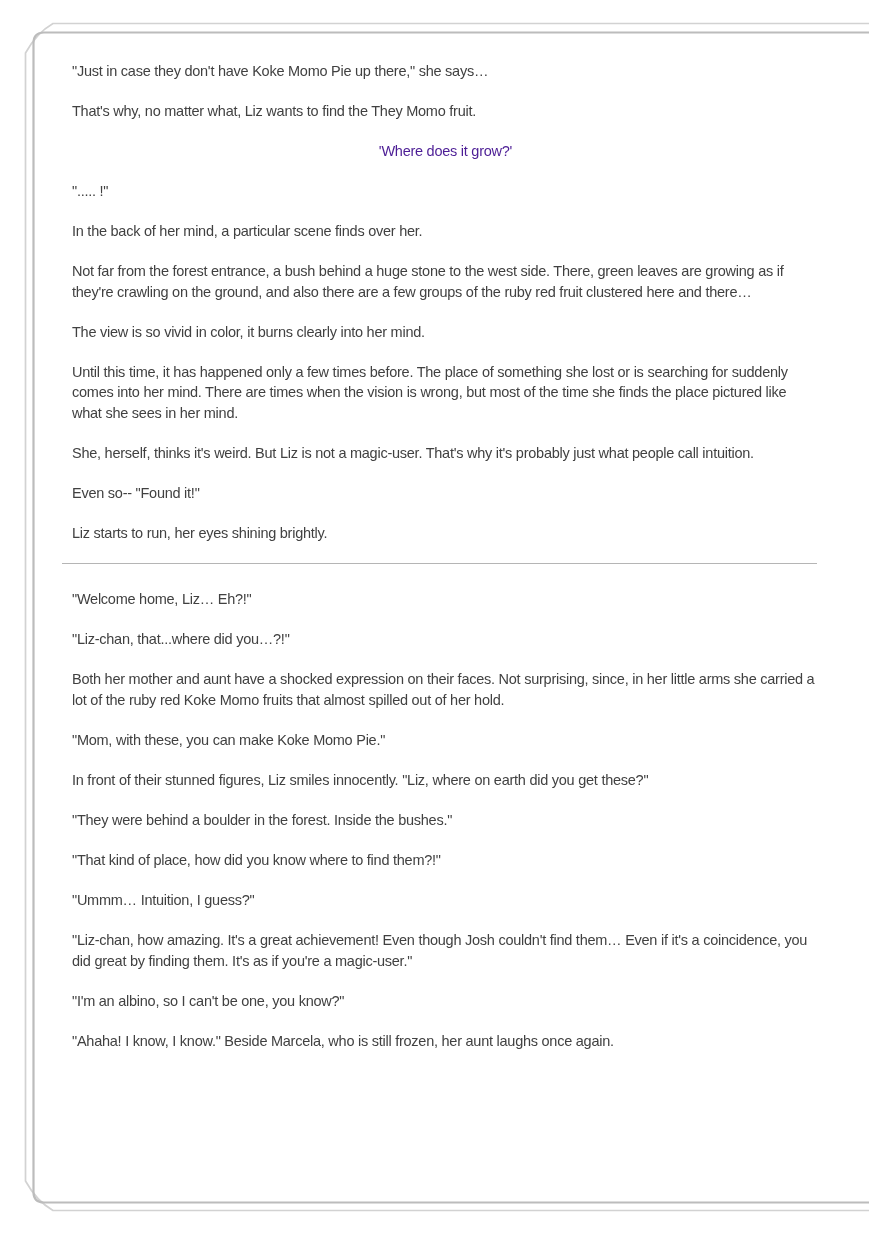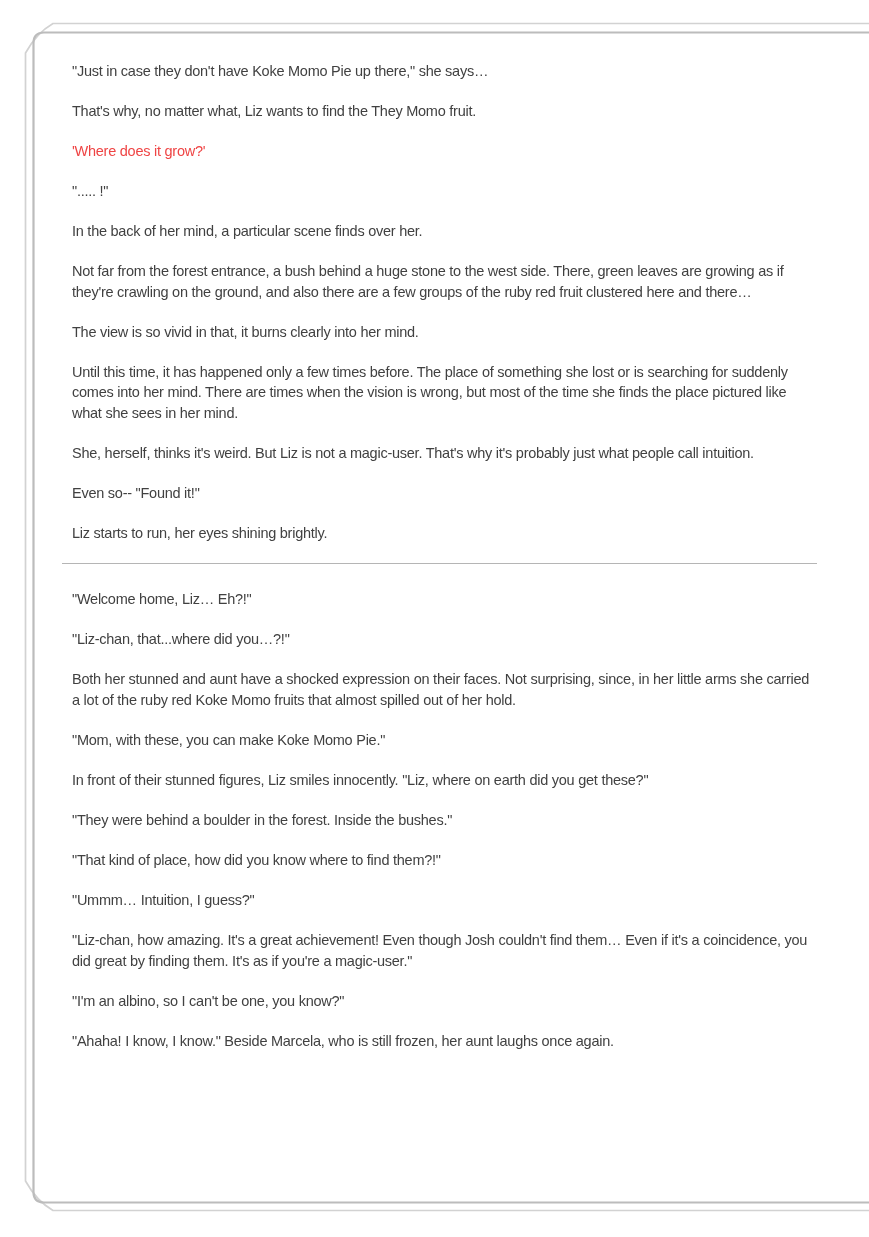--- a/index.html
+++ b/index.html
@@ -29,21 +29,22 @@
     width: 747px;
     color: #414141;
     font-size: 14.5px;
     line-height: 20.7px;
     letter-spacing: -0.25px;
   }
   .story-content p {
     margin: 0 0 19.3px 0;
   }
   .story-content p.muted {
-    color: #ef4444;
+    color: #4c1d95;
+    text-align: center;
   }
   hr.section-divider {
     border: none;
     border-top: 1.6px solid #b5b5b5;
     width: 755px;
     margin: 14px 0 25px -10px;
   }
 </style>
 </head>
 <body>
@@ -57,31 +58,31 @@
     <path d="M 869 32.5 L 44 32.5 Q 33.5 32.5 33.5 43 L 33.5 1192 Q 33.5 1202.5 44 1202.5 L 869 1202.5" fill="none" stroke="#bcbcbc" stroke-width="2.2"></path>
   </svg>
 
   <div class="story-content">
     <p>"Just in case they don't have Koke Momo Pie up there," she says…</p>
     <p>That's why, no matter what, Liz wants to find the They Momo fruit.</p>
     <p class="muted">'Where does it grow?'</p>
     <p>"..... !"</p>
     <p>In the back of her mind, a particular scene finds over her.</p>
     <p>Not far from the forest entrance, a bush behind a huge stone to the west side. There, green leaves are growing as if they're crawling on the ground, and also there are a few groups of the ruby red fruit clustered here and there…</p>
-    <p>The view is so vivid in that, it burns clearly into her mind.</p>
+    <p>The view is so vivid in color, it burns clearly into her mind.</p>
     <p>Until this time, it has happened only a few times before. The place of something she lost or is searching for suddenly comes into her mind. There are times when the vision is wrong, but most of the time she finds the place pictured like what she sees in her mind.</p>
     <p>She, herself, thinks it's weird. But Liz is not a magic-user. That's why it's probably just what people call intuition.</p>
     <p>Even so-- "Found it!"</p>
     <p>Liz starts to run, her eyes shining brightly.</p>
 
     <hr class="section-divider">
 
     <p>"Welcome home, Liz… Eh?!"</p>
     <p>"Liz-chan, that...where did you…?!"</p>
-    <p>Both her stunned and aunt have a shocked expression on their faces. Not surprising, since, in her little arms she carried a lot of the ruby red Koke Momo fruits that almost spilled out of her hold.</p>
+    <p>Both her mother and aunt have a shocked expression on their faces. Not surprising, since, in her little arms she carried a lot of the ruby red Koke Momo fruits that almost spilled out of her hold.</p>
     <p>"Mom, with these, you can make Koke Momo Pie."</p>
     <p>In front of their stunned figures, Liz smiles innocently. "Liz, where on earth did you get these?"</p>
     <p>"They were behind a boulder in the forest. Inside the bushes."</p>
     <p>"That kind of place, how did you know where to find them?!"</p>
     <p>"Ummm… Intuition, I guess?"</p>
     <p>"Liz-chan, how amazing. It's a great achievement! Even though Josh couldn't find them… Even if it's a coincidence, you did great by finding them. It's as if you're a magic-user."</p>
     <p>"I'm an albino, so I can't be one, you know?"</p>
     <p>"Ahaha! I know, I know." Beside Marcela, who is still frozen, her aunt laughs once again.</p>
   </div>
 

